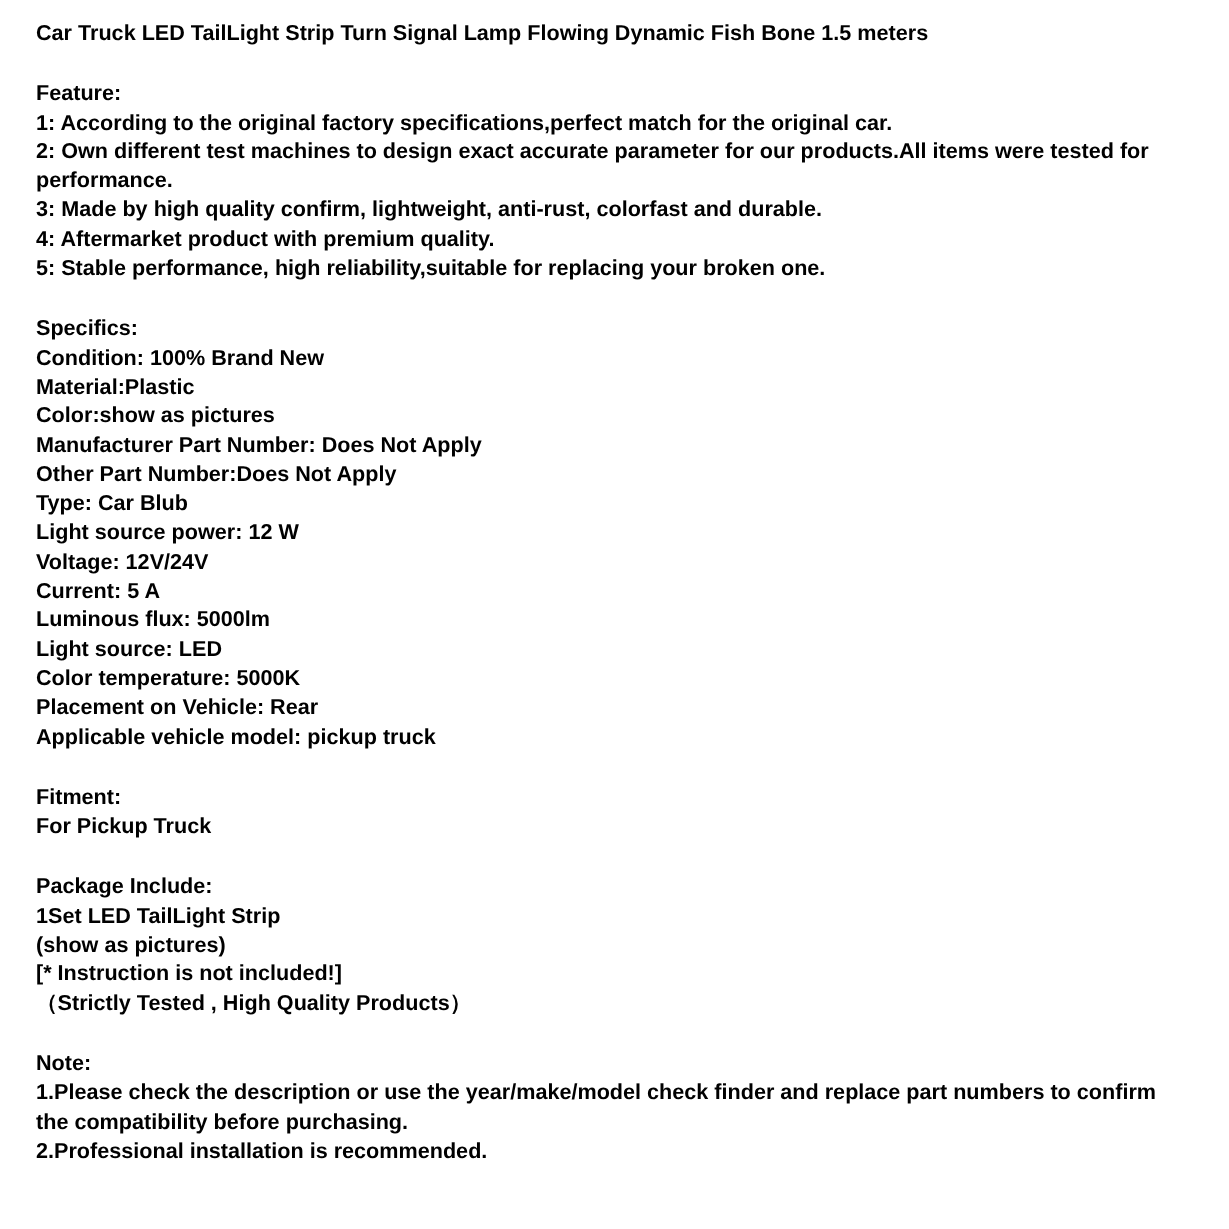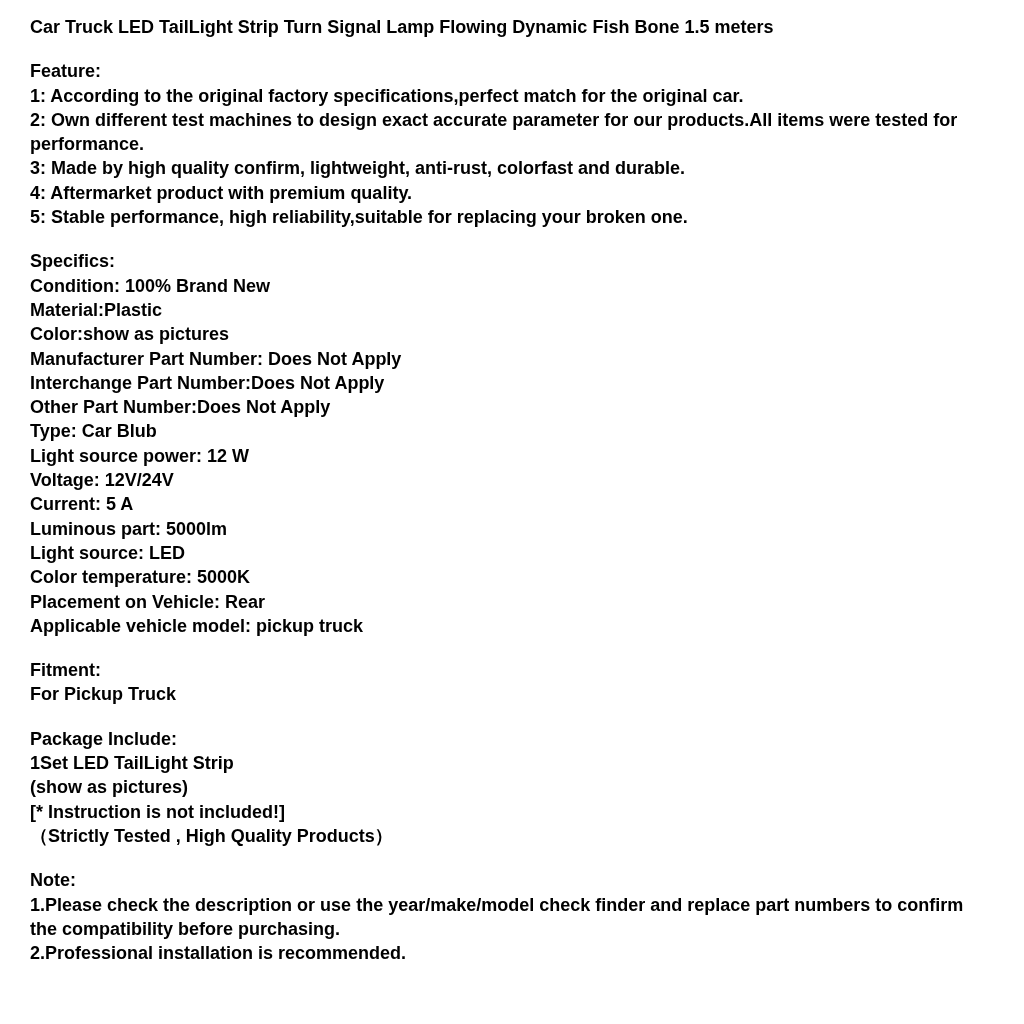--- a/index.html
+++ b/index.html
@@ -20,21 +20,21 @@
     font-size: 18px;
     line-height: 24.3px;
     color: #000000;
     -webkit-font-smoothing: antialiased;
   }
   main.doc p {
     margin: 0;
     font-weight: bold;
   }
   main.doc section {
-    margin-top: 20px; 
+    margin-top: 26px; 
   }
 </style>
 </head>
 <body>
 
 <main class="doc">
 
   <p>Car Truck LED TailLight Strip Turn Signal Lamp Flowing Dynamic Fish Bone 1.5 meters</p>
 
   <section>
@@ -45,27 +45,26 @@
     <p>4: Aftermarket product with premium quality.</p>
     <p>5: Stable performance, high reliability,suitable for replacing your broken one.</p>
   </section>
 
   <section>
     <p>Specifics:</p>
     <p>Condition: 100% Brand New</p>
     <p>Material:Plastic</p>
     <p>Color:show as pictures</p>
     <p>Manufacturer Part Number: Does Not Apply</p>
-    <p>Interchange Part Number:Does Not Apply</p>
     <p>Other Part Number:Does Not Apply</p>
     <p>Type: Car Blub</p>
     <p>Light source power: 12 W</p>
     <p>Voltage: 12V/24V</p>
     <p>Current: 5 A</p>
-    <p>Luminous part: 5000lm</p>
+    <p>Luminous flux: 5000lm</p>
     <p>Light source: LED</p>
     <p>Color temperature: 5000K</p>
     <p>Placement on Vehicle: Rear</p>
     <p>Applicable vehicle model: pickup truck</p>
   </section>
 
   <section>
     <p>Fitment:</p>
     <p>For Pickup Truck</p>
   </section>

